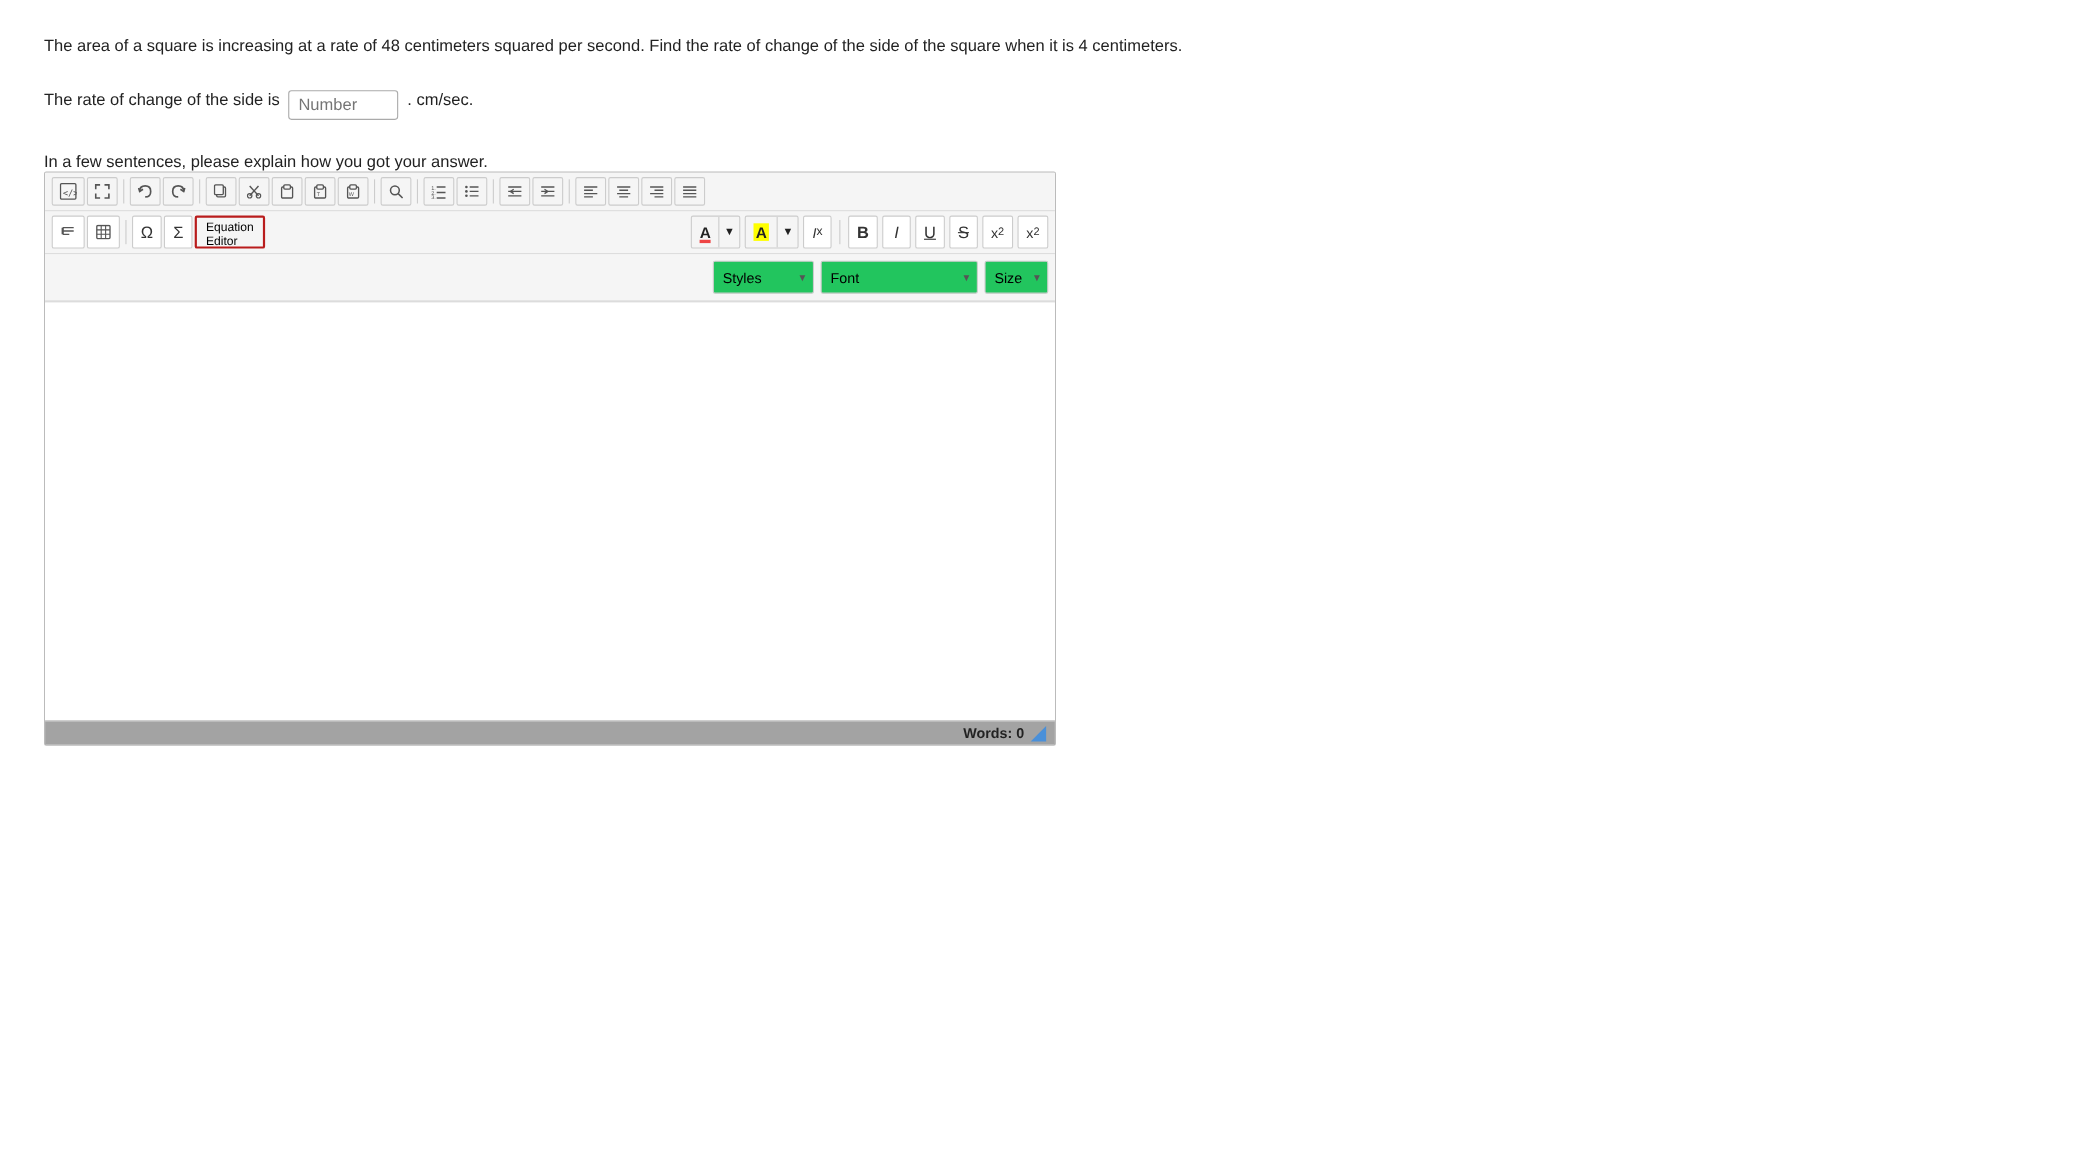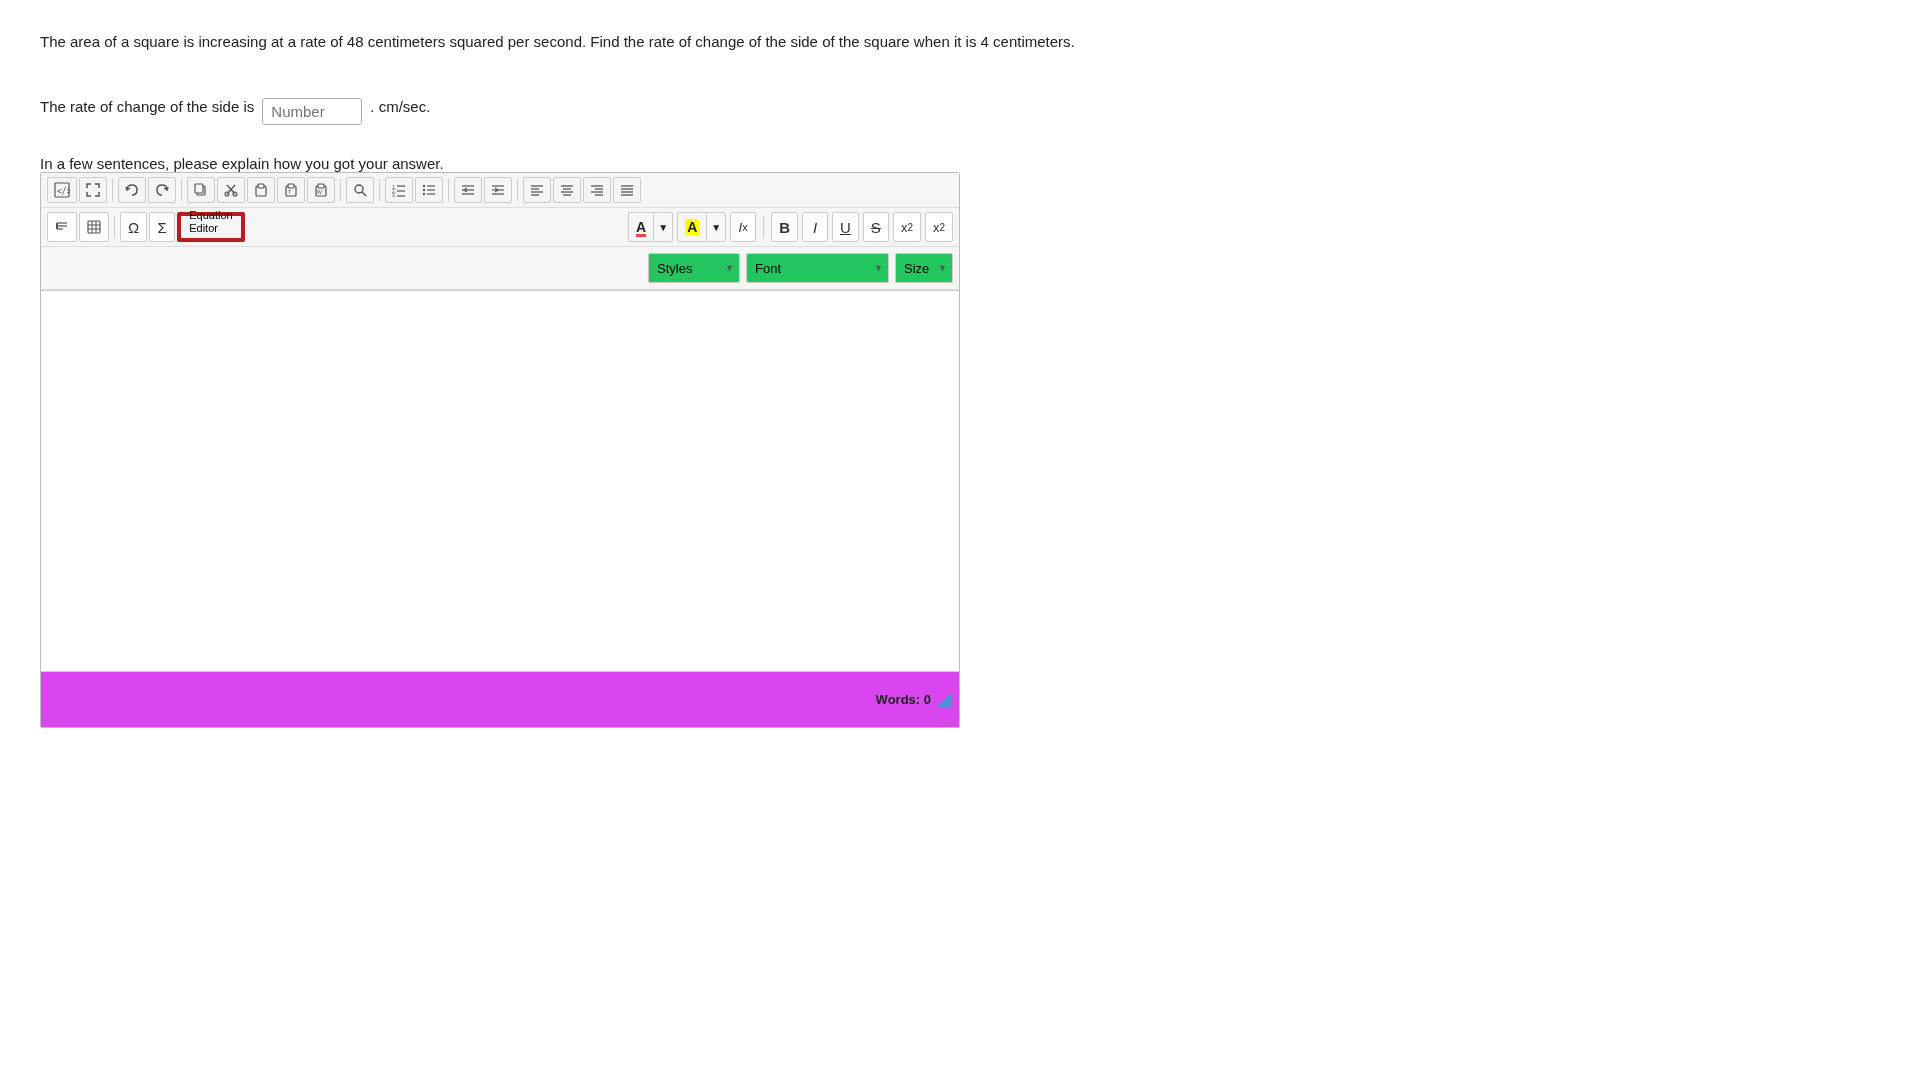--- a/index.html
+++ b/index.html
@@ -6,21 +6,21 @@
     body {
       font-family: Arial, sans-serif;
       font-size: 15px;
       background: #fff;
       color: #222;
       padding: 30px 40px;
     }
     .question-text {
       font-size: 15px;
       line-height: 1.6;
-      margin-bottom: 44px;
+      margin-bottom: 28px;
     }
     .answer-row {
       display: flex;
       align-items: flex-start;
       gap: 8px;
       margin-bottom: 30px;
       font-size: 15px;
     }
     .number-input {
       border: 1px solid #aaa;
@@ -159,45 +159,45 @@
       pointer-events: none;
     }
     .editor-body {
       min-height: 380px;
       background: #fff;
       padding: 10px;
       cursor: text;
     }
     .editor-footer {
       border-top: 1px solid #ccc;
-      background: #d946ef;
-      padding: 20px 8px;
+      background: #a3a3a3;
+      padding: 3px 8px;
       text-align: right;
       font-size: 13px;
       font-weight: bold;
       display: flex;
       align-items: center;
       justify-content: flex-end;
       gap: 6px;
     }
     .resize-handle {
       width: 0;
       height: 0;
       border-style: solid;
       border-width: 0 0 14px 14px;
       border-color: transparent transparent #4a90d9 transparent;
       cursor: se-resize;
     }
     .equation-btn {
       display: flex;
-      align-items: flex-end;
+      align-items: flex-start;
       gap: 3px;
       padding: 3px 8px;
       font-size: 12px;
-      border: 4px solid #b91c1c;
+      border: 2px solid #b91c1c;
       border-radius: 2px;
       background: #f5f5f5;
       cursor: pointer;
       height: 30px;
     }
     .sub-text { vertical-align: sub; font-size: 10px; }
     .sup-text { vertical-align: super; font-size: 10px; }
   </style>
 </head>
 <body>

